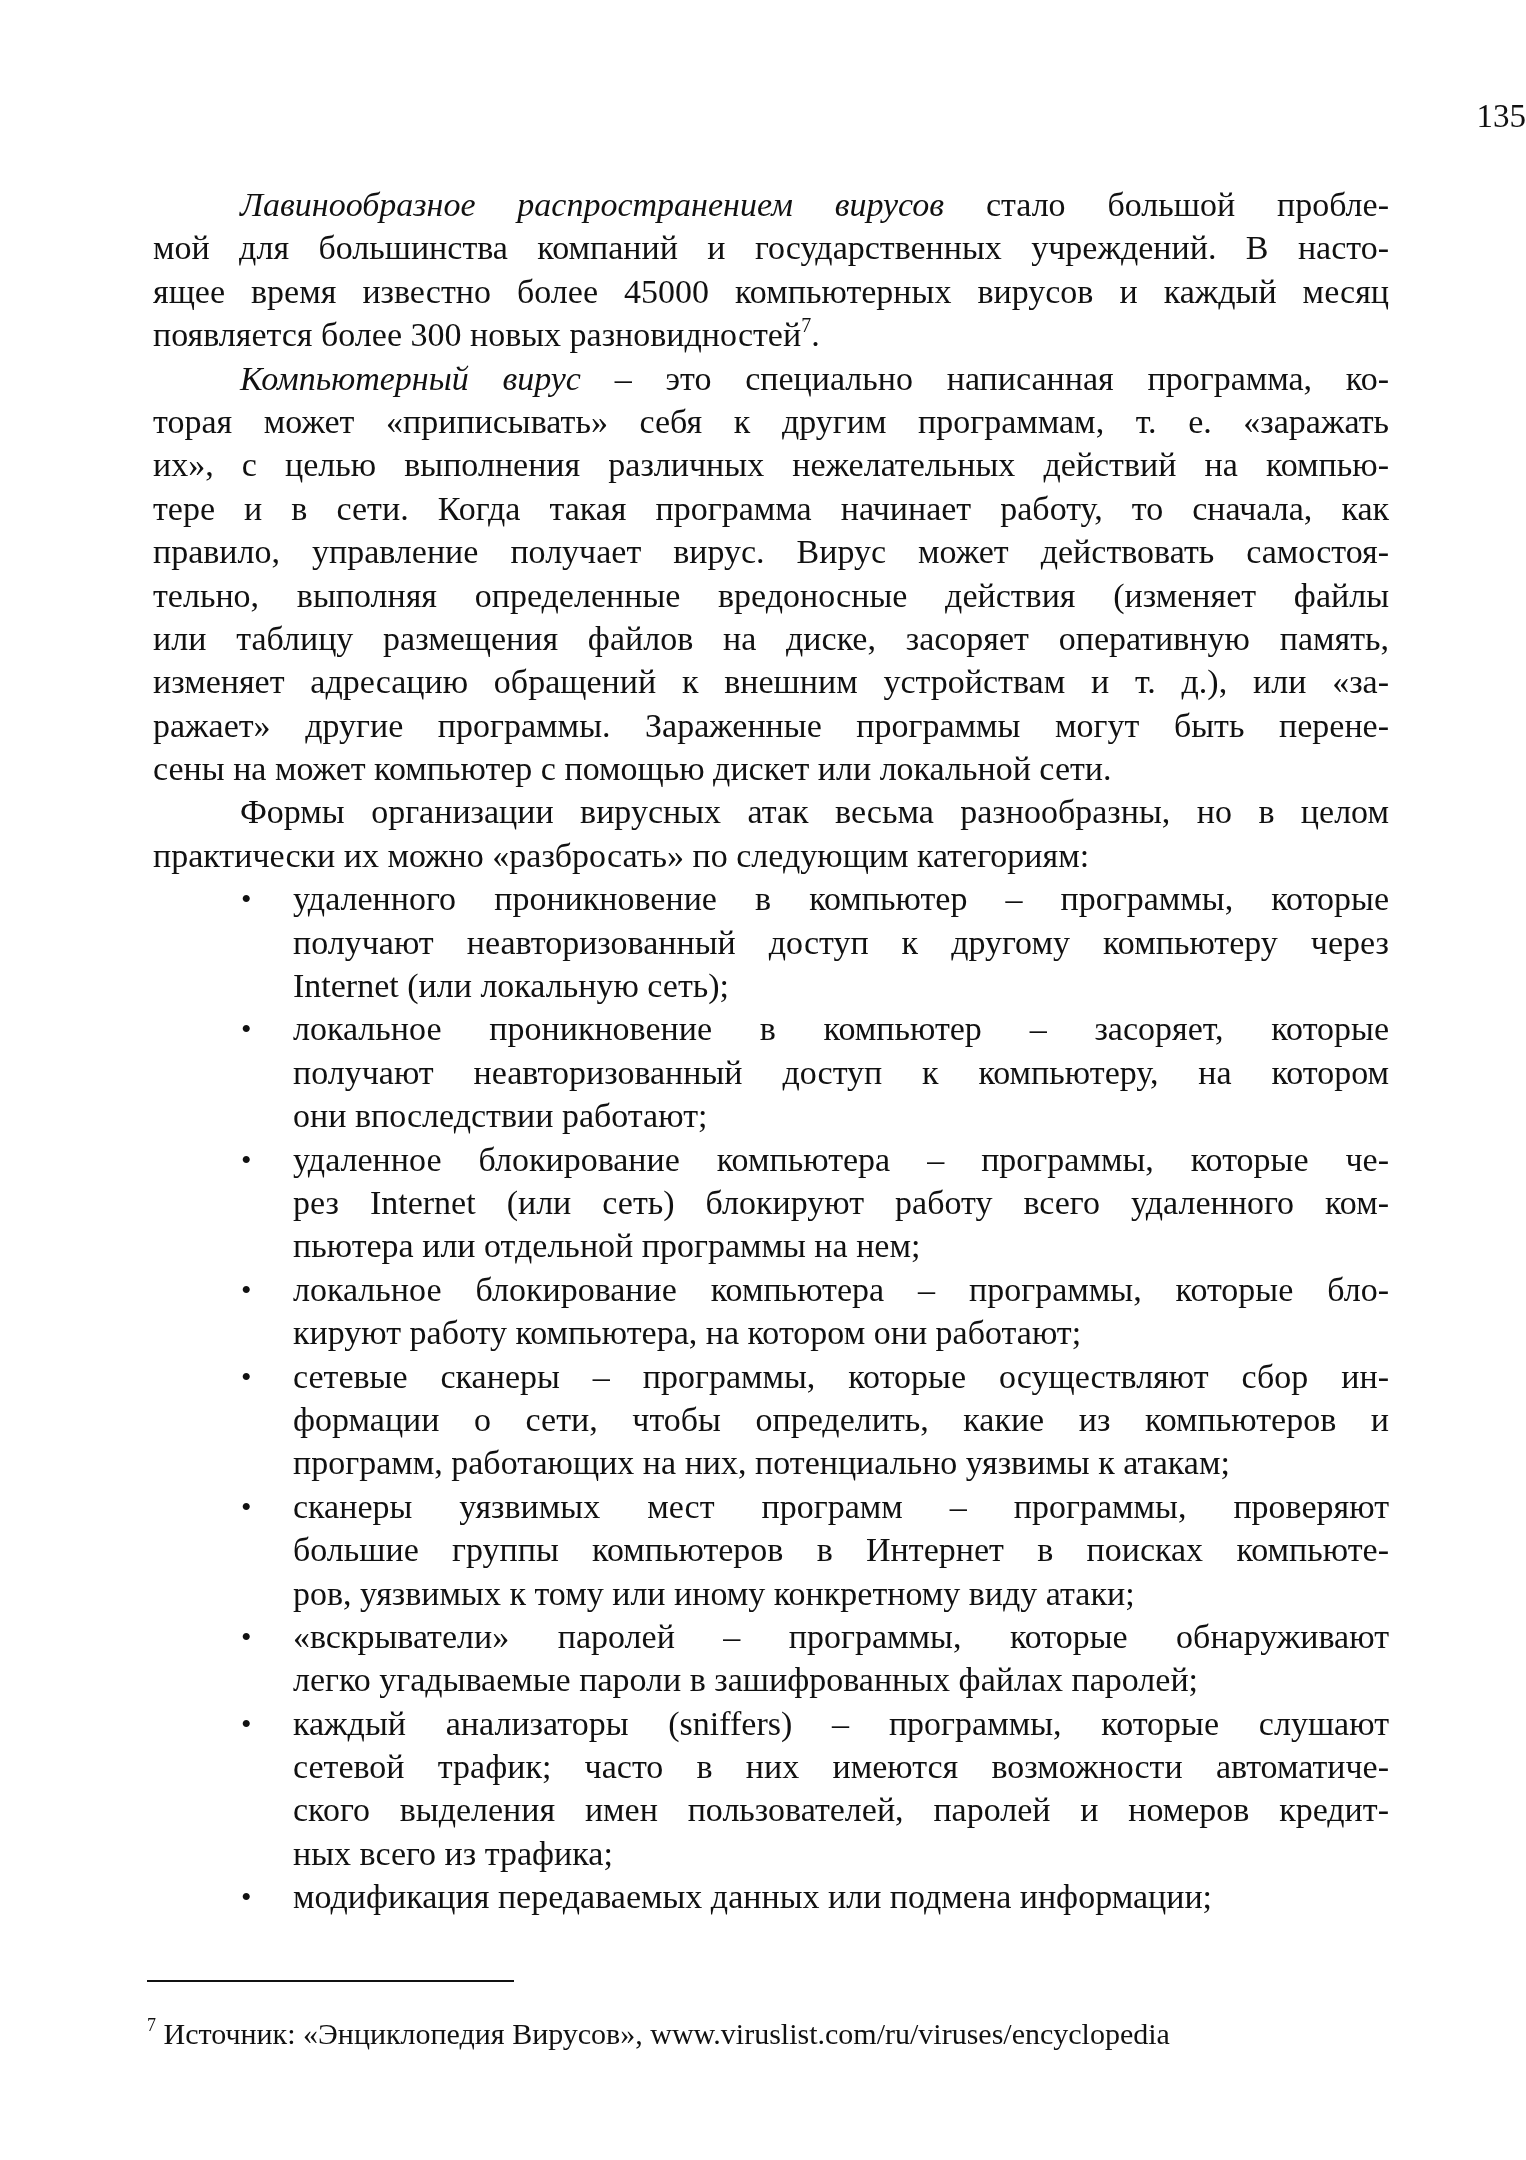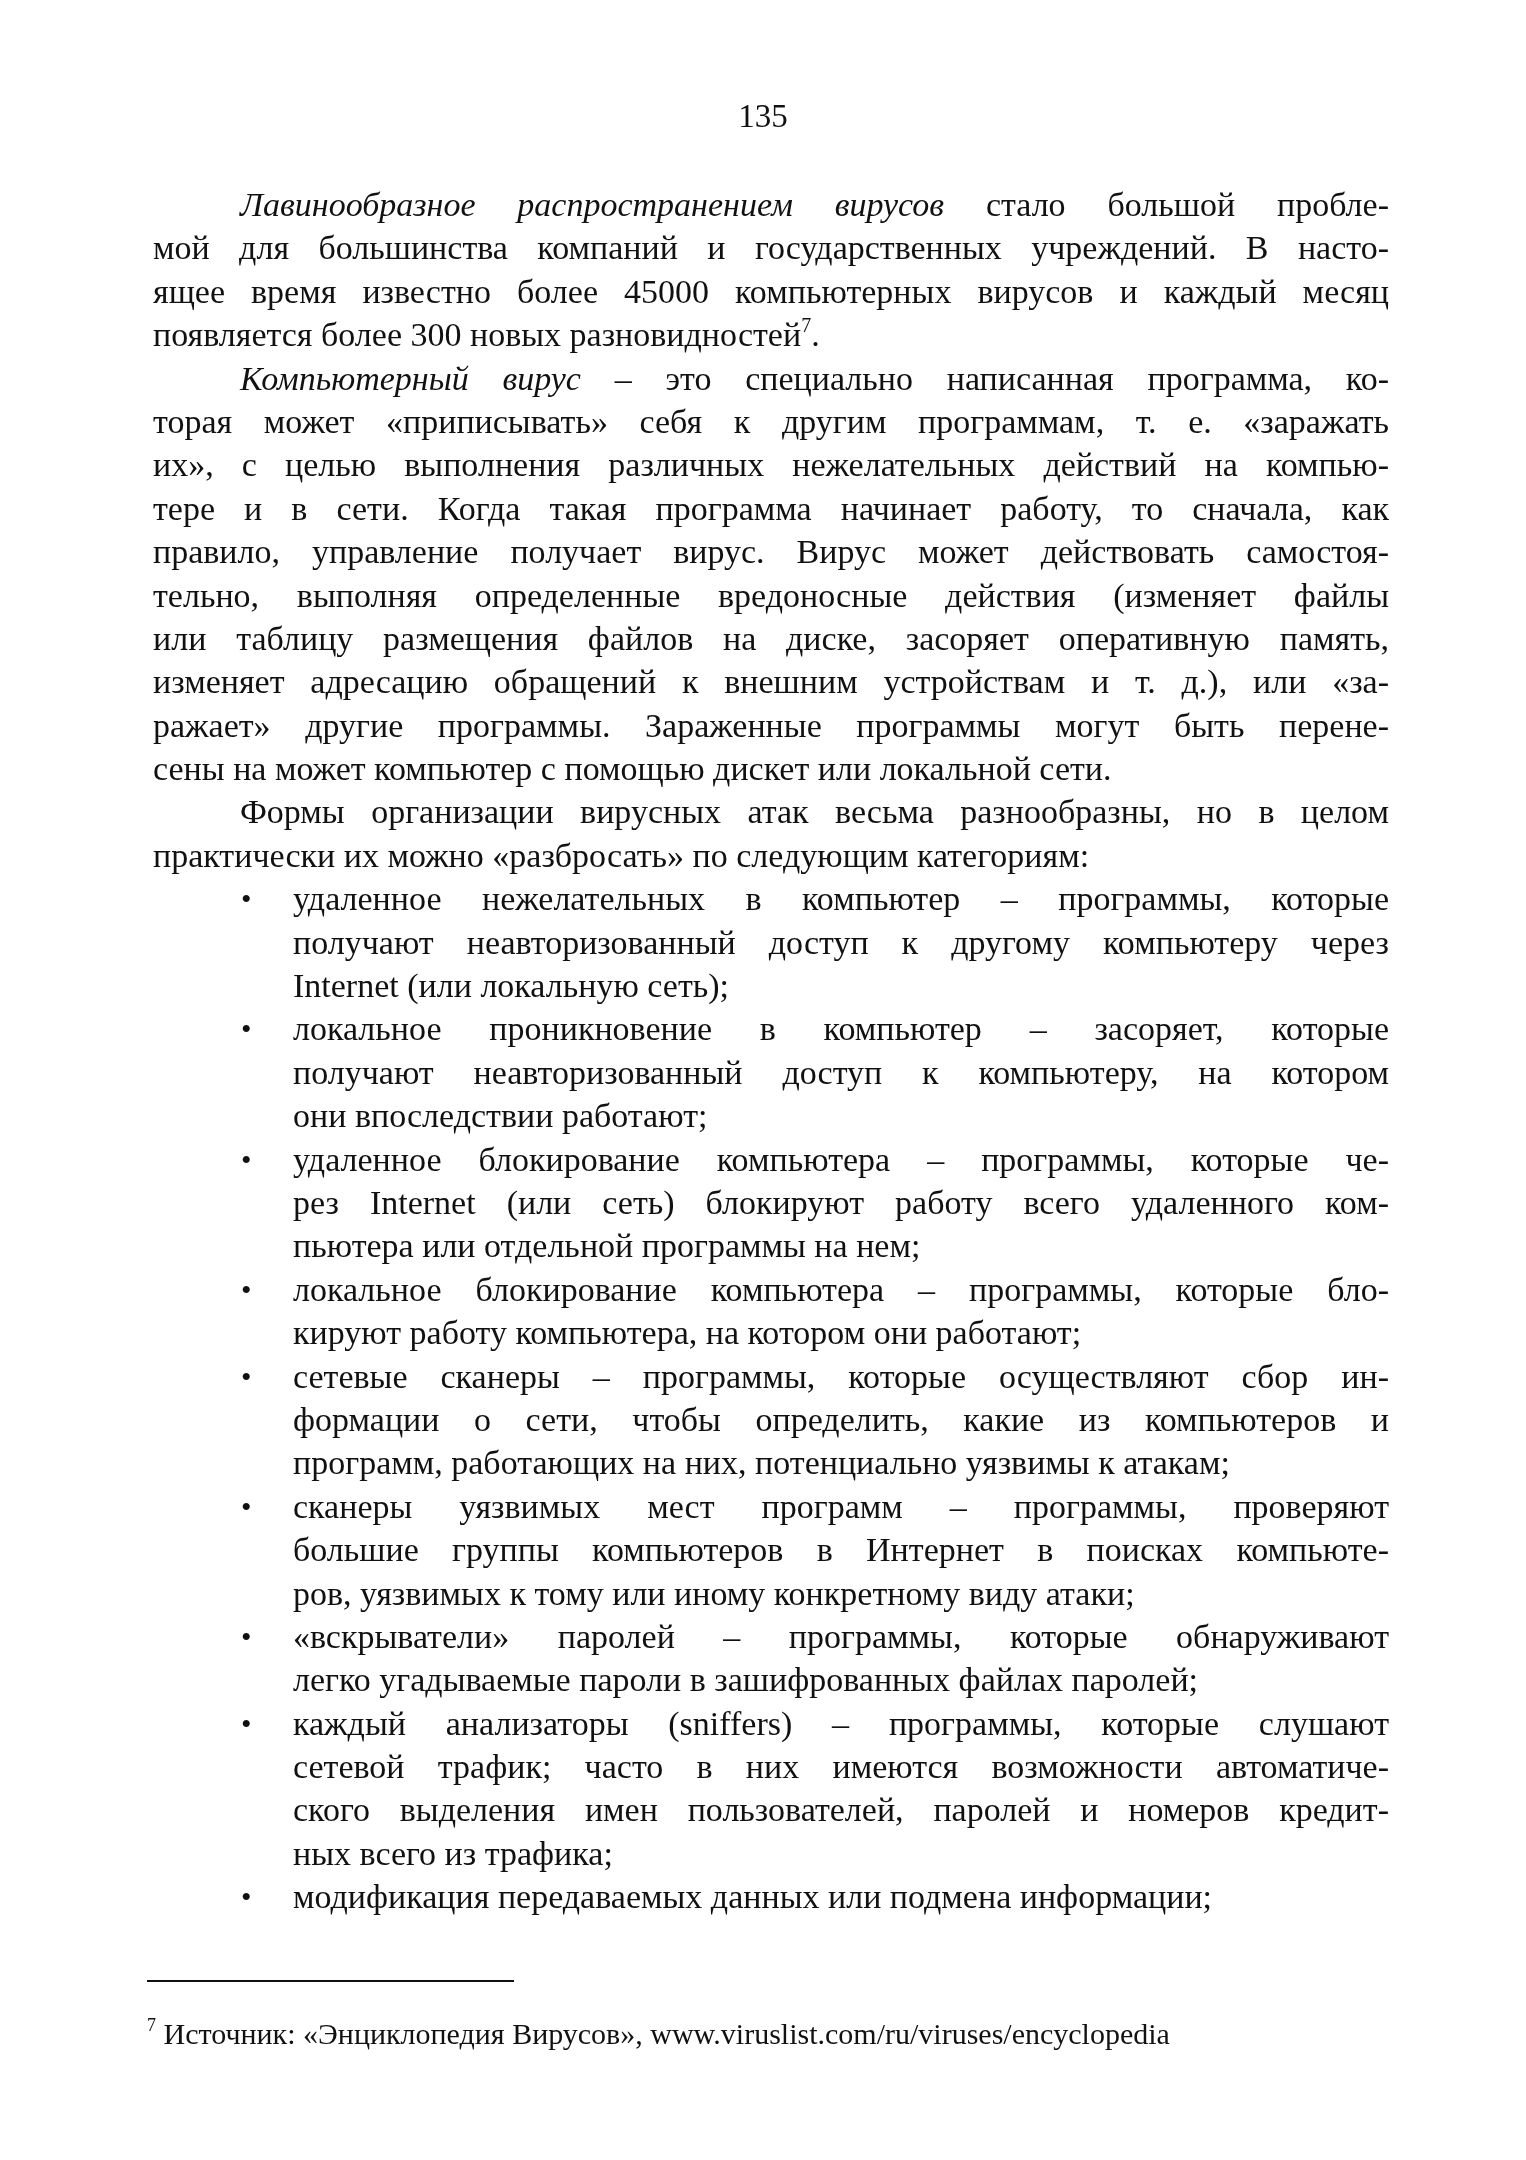--- a/index.html
+++ b/index.html
@@ -3,21 +3,21 @@
 <meta charset="utf-8">
 <style>
   html, body { margin: 0; padding: 0; background: #ffffff; }
   body {
     width: 1526px; height: 2160px; position: relative; overflow: hidden;
     font-family: "Liberation Serif", "DejaVu Serif", serif;
     color: #111111;
   }
   .page-number {
     position: absolute; top: 96px; left: 0; width: 100%;
-    text-align: center; font-size: 33px; line-height: 40px;
+    text-align: right; font-size: 33px; line-height: 40px;
   }
   .content {
     position: absolute; left: 153px; top: 183px; width: 1236px;
     font-size: 34px; line-height: 43.4px;
   }
   .line {
     display: block; white-space: nowrap;
     text-align: justify; text-align-last: justify;
     height: 43.4px; overflow: visible;
   }
@@ -69,21 +69,21 @@
   </div>
 
   <div>
     <span class="line indent">Формы организации вирусных атак весьма разнообразны, но в целом</span>
     <span class="line last">практически их можно «разбросать» по следующим категориям:</span>
   </div>
 
   <ul class="list">
     <li class="list-item">
       <span class="bullet">•</span>
-      <span class="line">удаленное нежелательных в компьютер – программы, которые</span>
+      <span class="line">удаленного проникновение в компьютер – программы, которые</span>
       <span class="line">получают неавторизованный доступ к другому компьютеру через</span>
       <span class="line last">Internet (или локальную сеть);</span>
     </li>
     <li class="list-item">
       <span class="bullet">•</span>
       <span class="line">локальное проникновение в компьютер – засоряет, которые</span>
       <span class="line">получают неавторизованный доступ к компьютеру, на котором</span>
       <span class="line last">они впоследствии работают;</span>
     </li>
     <li class="list-item">

